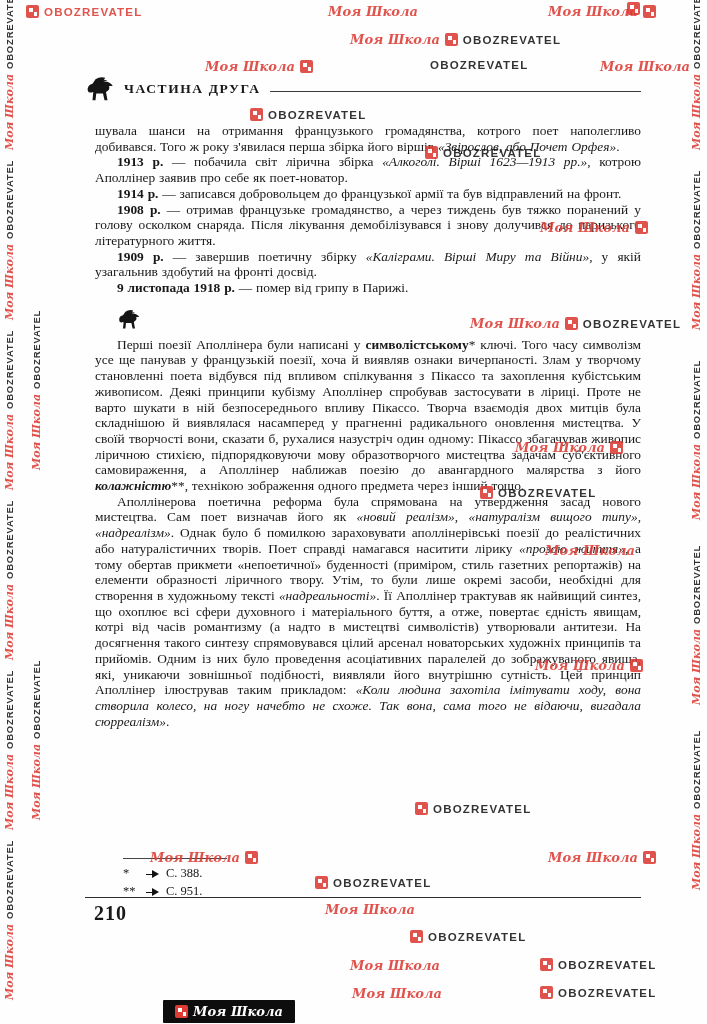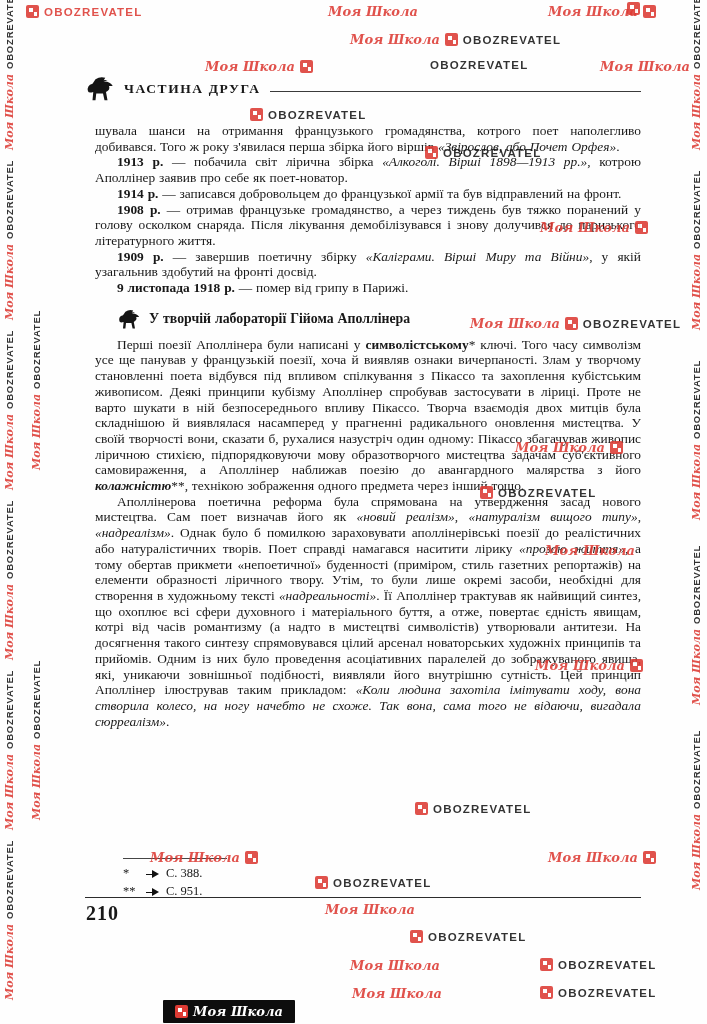--- a/index.html
+++ b/index.html
@@ -32,21 +32,21 @@
     font-size:13.8px; font-weight:bold;
     margin:13px 0 7px 0; padding-left:22px; text-align:left;
   }
   
   .footnote-rule{ position:absolute; left:123px; top:858px; width:104px; border-top:1.1px solid #454545;}
   .footnotes{ position:absolute; left:123px; top:863px; font-size:12.5px; }
   .footnote{ display:flex; align-items:center; gap:7px; margin-top:3px; }
   .fn-marker{ width:16px; display:inline-block; }
   
   .page-rule{ position:absolute; left:85px; top:897px; width:556px; border-top:1.2px solid #2c2c2c; }
-  .page-number{ position:absolute; left:86px; top:902px; font-weight:bold; font-size:20px; letter-spacing:1px; }
+  .page-number{ position:absolute; left:94px; top:902px; font-weight:bold; font-size:20px; letter-spacing:1px; }
   
   #watermarks{ position:absolute; inset:0; pointer-events:none; }
   .stamp{
     position:absolute; display:flex; align-items:center; gap:5px;
     white-space:nowrap; transform-origin:left top; opacity:.88; z-index:6;
   }
   .wm-brand{
     font-family:"DejaVu Serif", serif; font-style:italic; font-weight:bold;
     font-size:13px; color:var(--red);
   }
@@ -76,31 +76,30 @@
   <svg class="pegasus" width="30" height="26" viewBox="0 0 40 34" aria-hidden="true">
     <path d="M4 20 Q2 12 10 10 L14 4 Q20 0 27 2 L24 7 Q33 6 37 13 L32 13 Q34 18 28 21 L30 32 L26 32 L24 23 L15 23 L14 32 L10 32 L11 21 Q5 23 4 20 Z" fill="#151515"></path>
     <path d="M13 10 Q20 4 30 5 Q22 8 18 13 Z" fill="#151515"></path>
   </svg>
   <span class="header-title">ЧАСТИНА ДРУГА</span>
   <span class="header-rule"></span>
 </div>
 
 <main class="text">
     <p>шувала шанси на отримання французького громадянства, котрого поет наполегливо добивався. Того ж року з'явилася перша збірка його віршів <i>«Звірослов, або Почет Орфея»</i>.</p>
-    <p class="indent"><b>1913 р.</b> — побачила світ лірична збірка <i>«Алкоголі. Вірші 1898—1913 рр.»</i>, котрою Аполлінер заявив про себе як поет-новатор.</p>
+    <p class="indent"><b>1913 р.</b> — побачила світ лірична збірка <i>«Алкоголі. Вірші 1623—1913 рр.»</i>, котрою Аполлінер заявив про себе як поет-новатор.</p>
     <p class="indent"><b>1914 р.</b> — записався добровольцем до французької армії та був відправлений на фронт.</p>
     <p class="indent"><b>1908 р.</b> — отримав французьке громадянство, а через тиждень був тяжко поранений у голову осколком снаряда. Після лікування демобілізувався і знову долучився до паризького літературного життя.</p>
     <p class="indent"><b>1909 р.</b> — завершив поетичну збірку <i>«Каліграми. Вірші Миру та Війни»</i>, у якій узагальнив здобутий на фронті досвід.</p>
     <p class="indent"><b>9 листопада 1918 р.</b> — помер від грипу в Парижі.</p>
     <h2>
   <svg class="pegasus" width="24" height="21" viewBox="0 0 40 34" aria-hidden="true">
     <path d="M4 20 Q2 12 10 10 L14 4 Q20 0 27 2 L24 7 Q33 6 37 13 L32 13 Q34 18 28 21 L30 32 L26 32 L24 23 L15 23 L14 32 L10 32 L11 21 Q5 23 4 20 Z" fill="#151515"></path>
     <path d="M13 10 Q20 4 30 5 Q22 8 18 13 Z" fill="#151515"></path>
   </svg>
-<span>У творчій лабораторії Гійома Аполлінера</span>
     </h2>
     <p class="indent">Перші поезії Аполлінера були написані у <b>символістському</b>* ключі. Того часу символізм усе ще панував у французькій поезії, хоча й виявляв ознаки вичерпаності. Злам у творчому становленні поета відбувся під впливом спілкування з Пікассо та захоплення кубістським живописом. Деякі принципи кубізму Аполлінер спробував застосувати в ліриці. Проте не варто шукати в ній безпосереднього впливу Пікассо. Творча взаємодія двох митців була складнішою й виявлялася насамперед у прагненні радикального оновлення мистецтва. У своїй творчості вони, сказати б, рухалися назустріч один одному: Пікассо збагачував живопис ліричною стихією, підпорядковуючи мову образотворчого мистецтва задачам суб'єктивного самовираження, а Аполлінер наближав поезію до авангардного малярства з його <b><i>колажністю</i></b>**, технікою зображення одного предмета через інший тощо.</p>
     <p class="indent">Аполлінерова поетична реформа була спрямована на утвердження засад нового мистецтва. Сам поет визначав його як <i>«новий реалізм»</i>, <i>«натуралізм вищого типу»</i>, <i>«надреалізм»</i>. Однак було б помилкою зараховувати аполлінерівські поезії до реалістичних або натуралістичних творів. Поет справді намагався наситити лірику <i>«прозою життя»</i>, а тому обертав прикмети «непоетичної» буденності (приміром, стиль газетних репортажів) на елементи образності ліричного твору. Утім, то були лише окремі засоби, необхідні для створення в художньому тексті <i>«надреальності»</i>. Її Аполлінер трактував як найвищий синтез, що охоплює всі сфери духовного і матеріального буття, а отже, повертає єдність явищам, котрі від часів романтизму (а надто в мистецтві символістів) утворювали антитези. На досягнення такого синтезу спрямовувався цілий арсенал новаторських художніх принципів та прийомів. Одним із них було проведення асоціативних паралелей до зображуваного явища, які, уникаючи зовнішньої подібності, виявляли його внутрішню сутність. Цей принцип Аполлінер ілюстрував таким прикладом: <i>«Коли людина захотіла імітувати ходу, вона створила колесо, на ногу начебто не схоже. Так вона, сама того не відаючи, вигадала сюрреалізм»</i>.</p>
   </main>
 
 <div class="footnote-rule"></div>
 <div class="footnotes">
   <div class="footnote">
     <span class="fn-marker">*</span>
     <svg width="13" height="10" viewBox="0 0 13 10">

